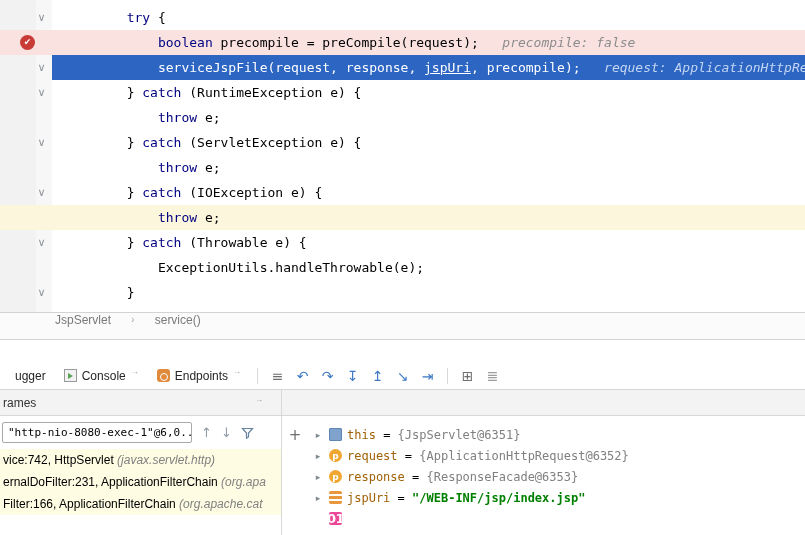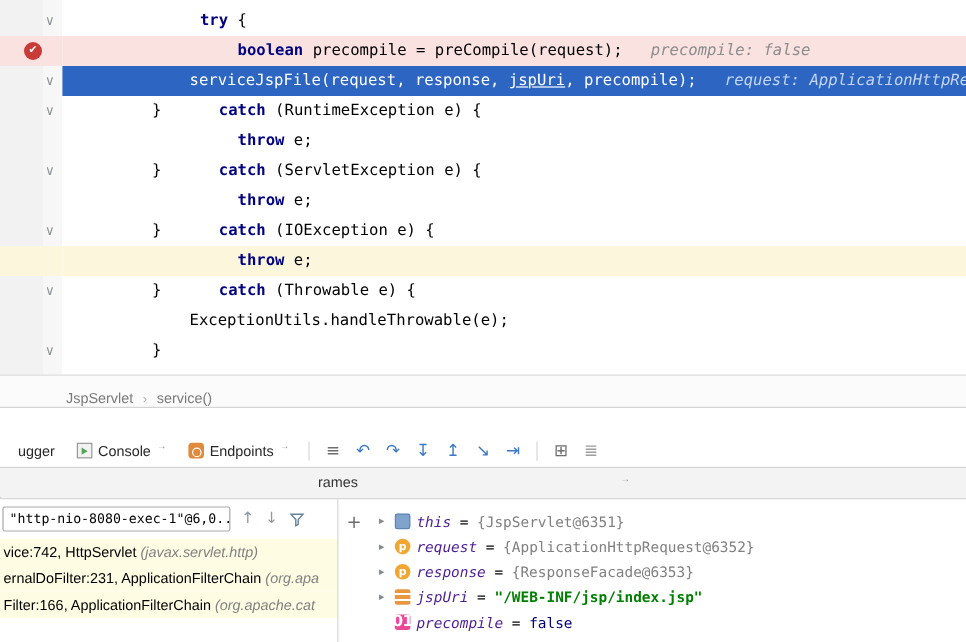--- a/index.html
+++ b/index.html
@@ -11,34 +11,34 @@
   #editor { height:312px; overflow:hidden; position:relative;
     background:linear-gradient(to right,#F2F2F2 0,#F2F2F2 36px,#F7F7F7 36px,#F7F7F7 52px,#fff 52px);
     font-family:"DejaVu Sans Mono","Liberation Mono",monospace; font-size:13px; }
   .ed-spacer { height:5px; }
   .code-line { display:flex; height:25px; line-height:25px; }
   .gutter-cell { width:52px; flex:0 0 52px; position:relative; }
   .code-cell { flex:1; white-space:pre; padding-left:12px; overflow:hidden; }
   .bg-breakpoint .gutter-cell, .bg-breakpoint .code-cell { background:#F9E2E0; }
   .bg-caret .gutter-cell, .bg-caret .code-cell { background:#FCF6DD; }
   .bg-execution .code-cell { background:#2D65C3; color:#fff; }
-  .seg-kw { color:#000080; font-weight:bold;margin-left:40px; }
+  .seg-kw { color:#000080; font-weight:normal; }
   .seg-hint { color:#8C8C8C; font-style:italic; }
   .bg-execution .seg-hint { color:#C3D5F2; }
   .seg-underline { text-decoration:underline; }
   .seg-static { }
   .fold-arrow { position:absolute; right:3px; top:0; width:15px; text-align:center;
     color:#8E9399; font-size:11px; line-height:25px; font-family:"DejaVu Sans",sans-serif; }
   .bp-icon { position:absolute; left:20px; top:5px; width:15px; height:15px; border-radius:50%;
     background:#C93B36; color:#fff; font-size:9px; line-height:15px; text-align:center;
     font-family:"DejaVu Sans",sans-serif; }
 
   
   #breadcrumbs { height:28px; border-top:1px solid #D4D4D4; border-bottom:1px solid #D4D4D4;
-    background:#FBFBFB; display:flex; align-items:flex-end; padding-left:55px; color:#7A7A7A; gap:8px; }
+    background:#FBFBFB; display:flex; align-items:flex-start; padding-left:55px; color:#7A7A7A; gap:20px; }
   .crumb-sep { color:#ADADAD; font-size:11px; }
 
   
   #debug-window { flex:1; display:flex; flex-direction:column; background:#fff; overflow:hidden; }
   #debug-gap { height:22px; }
   #debug-toolbar { height:28px; border-bottom:1px solid #D5D5D5; display:flex; align-items:center;
     color:#262626; padding-left:14px; }
   .dbg-tab { display:flex; align-items:center; gap:5px; padding:0 9px; height:100%; }
   .dbg-tab:first-child { padding-left:1px; }
   .tab-mark, .hdr-mark { font-size:8px; color:#9A9A9A; align-self:flex-start; margin-top:5px; }
@@ -47,21 +47,21 @@
   .tool-icon { width:25px; text-align:center; font-size:14px; font-family:"DejaVu Sans",sans-serif; }
   .console-icon { width:13px; height:13px; border:1px solid #9A9A9A; background:#F2F2F2; position:relative; }
   .console-icon::after { content:""; position:absolute; left:3px; top:3px;
     border-left:5px solid #57A357; border-top:3.5px solid transparent; border-bottom:3.5px solid transparent; }
   .endpoints-icon { width:13px; height:13px; border-radius:3px; background:#E08A3C; position:relative; }
   .endpoints-icon::after { content:""; position:absolute; left:3.5px; top:3.5px; width:6px; height:6px;
     border:1.5px solid #fff; border-radius:50%; }
 
   
   #panel-headers { height:26px; background:#F3F3F3; border-bottom:1px solid #D8D8D8;
-    display:flex; align-items:center; color:#333;flex-direction:column; }
+    display:flex; align-items:center; color:#333; }
   #frames-header { width:281px; padding-left:3px; display:flex; align-items:center; height:100%; }
   #frames-header .hdr-mark { margin-left:auto; margin-right:18px; }
   .divider { width:1px; background:#D8D8D8; align-self:stretch; flex:0 0 1px; }
   #variables-header { flex:1; padding-left:22px; }
 
   
   #panel-content { flex:1; display:flex; overflow:hidden; }
   #frames-panel { width:281px; flex:0 0 281px; overflow:hidden; }
   #frames-controls { display:flex; align-items:center; gap:9px; padding:6px 2px 0 2px; }
   #thread-dropdown { width:190px; height:21px; border:1px solid #A9A9A9; border-radius:2px; background:#fff;
@@ -82,21 +82,21 @@
     font-size:12px; overflow:hidden; }
   .var-row { height:21px; display:flex; align-items:center; gap:5px; padding-left:4px; white-space:pre; }
   .var-chevron { width:12px; flex:0 0 12px; color:#7F8B91; font-size:9px; text-align:center;
     font-family:"DejaVu Sans",sans-serif; }
   .var-icon { width:13px; height:13px; flex:0 0 13px; border-radius:2px; display:flex;
     align-items:center; justify-content:center; font-family:"DejaVu Sans",sans-serif; }
   .vi-this { background:#7FA3CC; box-shadow:inset 0 0 0 1px #5D86B5; }
   .vi-param { background:#F0A732; border-radius:50%; color:#fff; font-size:9px; font-weight:bold; }
   .vi-local { background:linear-gradient(to bottom,#E8973F 0 3px,#fff 3px 5px,#E8973F 5px 8px,#fff 8px 10px,#E8973F 10px 13px); }
   .vi-prim { background:#ec4899; color:#fff; font-size:13px; font-weight:bold; letter-spacing:-0.5px; }
-  .var-name { color:#4c1d95;font-style:italic; }
+  .var-name { color:#a16207; }
   .val-ref { color:#808080; }
   .val-string { color:#008000; font-weight:bold; }
   .val-primitive { color:#000080; }
 </style>
 </head>
 <body>
 
 <div id="app">
 
   <div id="editor">
@@ -235,19 +235,19 @@
       <div class="divider"></div>
       <div id="variables-panel">
         <div id="vars-toolbar">
           <span>+</span>
         </div>
         <div id="vars-rows">
             <div class="var-row"><span class="var-chevron">▸</span><span class="var-icon vi-this"></span><span class="var-text"><span class="var-name">this</span><span class="var-eq"> = </span><span class="val-ref">{JspServlet@6351}</span></span></div>
             <div class="var-row"><span class="var-chevron">▸</span><span class="var-icon vi-param">p</span><span class="var-text"><span class="var-name">request</span><span class="var-eq"> = </span><span class="val-ref">{ApplicationHttpRequest@6352}</span></span></div>
             <div class="var-row"><span class="var-chevron">▸</span><span class="var-icon vi-param">p</span><span class="var-text"><span class="var-name">response</span><span class="var-eq"> = </span><span class="val-ref">{ResponseFacade@6353}</span></span></div>
             <div class="var-row"><span class="var-chevron">▸</span><span class="var-icon vi-local"></span><span class="var-text"><span class="var-name">jspUri</span><span class="var-eq"> = </span><span class="val-string">"/WEB-INF/jsp/index.jsp"</span></span></div>
-            <div class="var-row"><span class="var-chevron"></span><span class="var-icon vi-prim">01</span><span class="var-text"><span class="var-name">precompile</span><span class="var-eq"> = </span><span class="val-primitive">false</span></span></div>
+            <div class="var-row"><span class="var-chevron"></span><span class="var-icon vi-prim">01</span></div>
           </div>
       </div>
     </div>
   </div>
 
 </div>
 
 </body></html>

